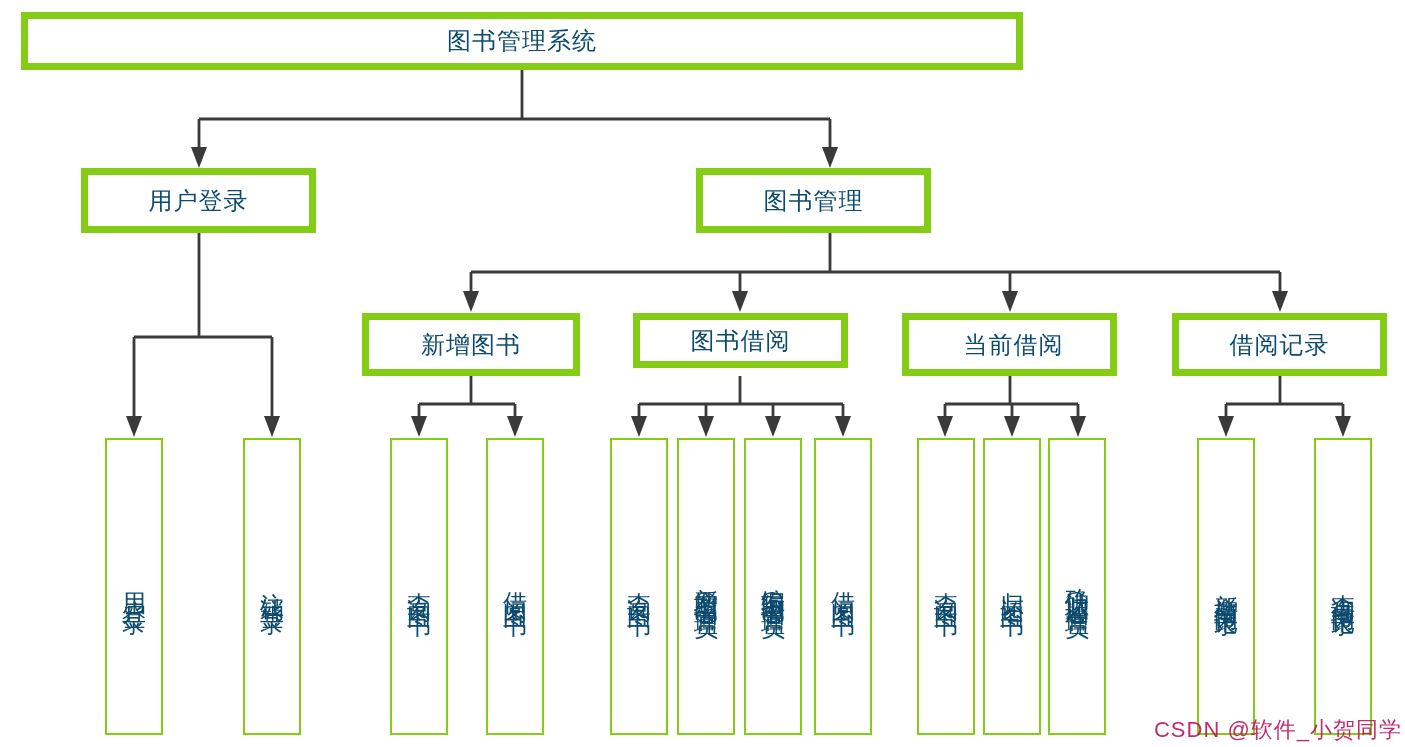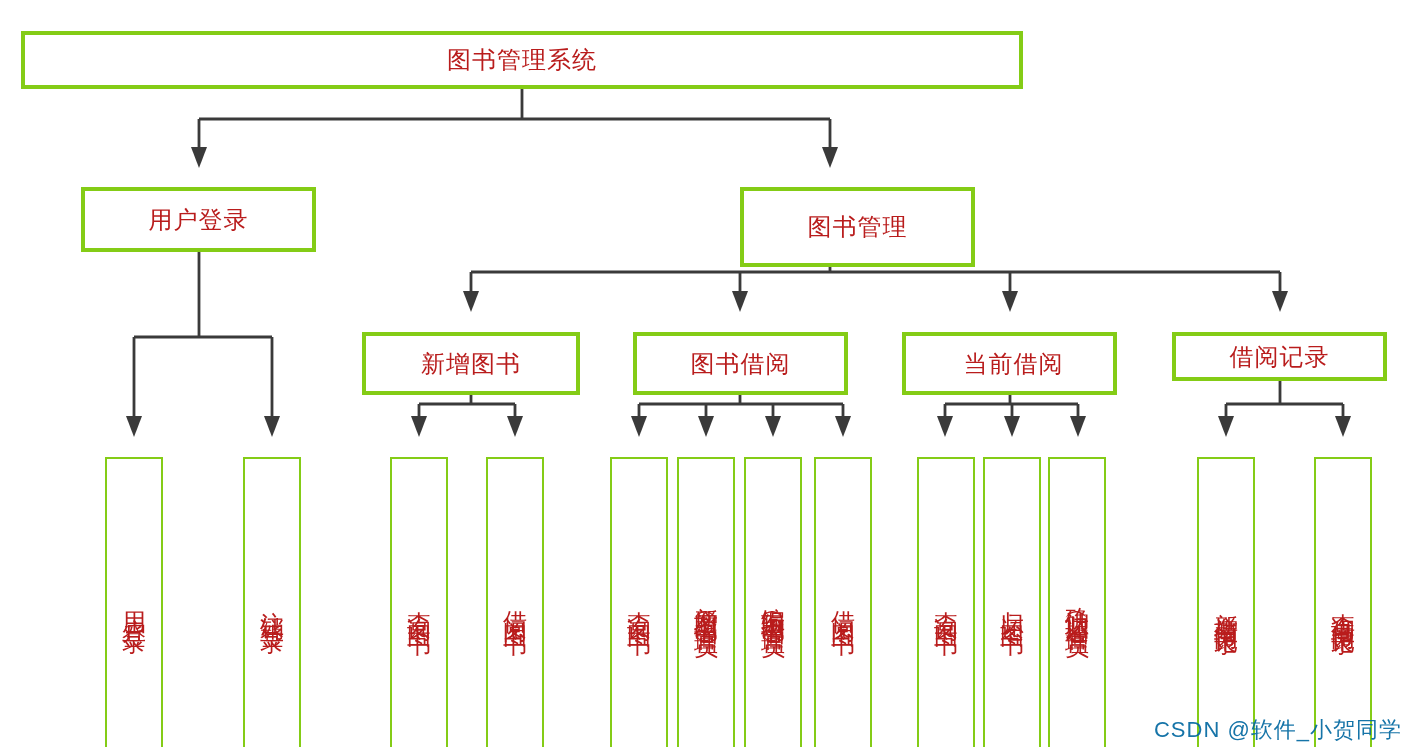--- a/index.html
+++ b/index.html
@@ -14,46 +14,45 @@
   #wires {
     position: absolute;
     left: 0; top: 0;
     width: 1405px; height: 747px;
     z-index: 1;
   }
   .node {
     position: absolute;
     box-sizing: border-box;
     background: #ffffff;
-    border: 4px solid #84cc16;
-    color: #b91c1c;
+    border: 7px solid #84cc16;
+    color: #0c4a6e;
     display: flex;
     align-items: center;
     justify-content: center;
     font-size: 24px;
     letter-spacing: 1px;
     z-index: 2;
     white-space: nowrap;
-    margin-top: 19px;
   }
   .node.v {
     border-width: 2.5px;
     writing-mode: vertical-rl;
     text-orientation: mixed;
     letter-spacing: 7px;
     font-size: 24px;
     line-height: 1;
   }
   .node.v.long { letter-spacing: 4px; }
   #watermark {
     position: absolute;
     top: 715px;
     right: 3px;
     font-size: 22px;
-    color: #0369a1;
+    color: #be185d;
     opacity: 0.92;
     z-index: 3;
     letter-spacing: 1px;
   }
 </style>
 </head>
 <body>
 
 <div id="stage">
 
@@ -107,26 +106,26 @@
       <polygon points="1004,416 1020,416 1012,437"></polygon>
       <polygon points="1070,416 1086,416 1078,437"></polygon>
       <polygon points="1218,416 1234,416 1226,437"></polygon>
       <polygon points="1335,416 1351,416 1343,437"></polygon>
     </g>
   </svg>
 
   <div class="node" style="left:21px; top:12px; width:1002px; height:58px;">图书管理系统</div>
 
   <div class="node" style="left:81px; top:168px; width:235px; height:65px;">用户登录</div>
-  <div class="node" style="left:740px; top:168px; width:235px; height:80px;">图书管理</div>
+  <div class="node" style="left:696px; top:168px; width:235px; height:65px;">图书管理</div>
 
   <div class="node" style="left:362px; top:313px; width:218px; height:63px;">新增图书</div>
-  <div class="node" style="left:633px; top:313px; width:215px; height:63px;">图书借阅</div>
+  <div class="node" style="left:633px; top:313px; width:215px; height:55px;">图书借阅</div>
   <div class="node" style="left:902px; top:313px; width:215px; height:63px;padding-left:8px;">当前借阅</div>
-  <div class="node" style="left:1172px; top:313px; width:215px; height:49px;">借阅记录</div>
+  <div class="node" style="left:1172px; top:313px; width:215px; height:63px;">借阅记录</div>
 
   <div class="node v" style="left:105px; top:438px; width:58px; height:297px;">用户登录</div>
   <div class="node v" style="left:243px; top:438px; width:58px; height:297px;">注销登录</div>
 
   <div class="node v" style="left:390px; top:438px; width:58px; height:297px;">查询图书</div>
   <div class="node v" style="left:486px; top:438px; width:58px; height:297px;">借阅图书</div>
 
   <div class="node v" style="left:610px; top:438px; width:58px; height:297px;">查询图书</div>
   <div class="node v long" style="left:677px; top:438px; width:58px; height:297px;">新增图书（管理员）</div>
   <div class="node v long" style="left:744px; top:438px; width:58px; height:297px;">编辑图书（管理员）</div>

